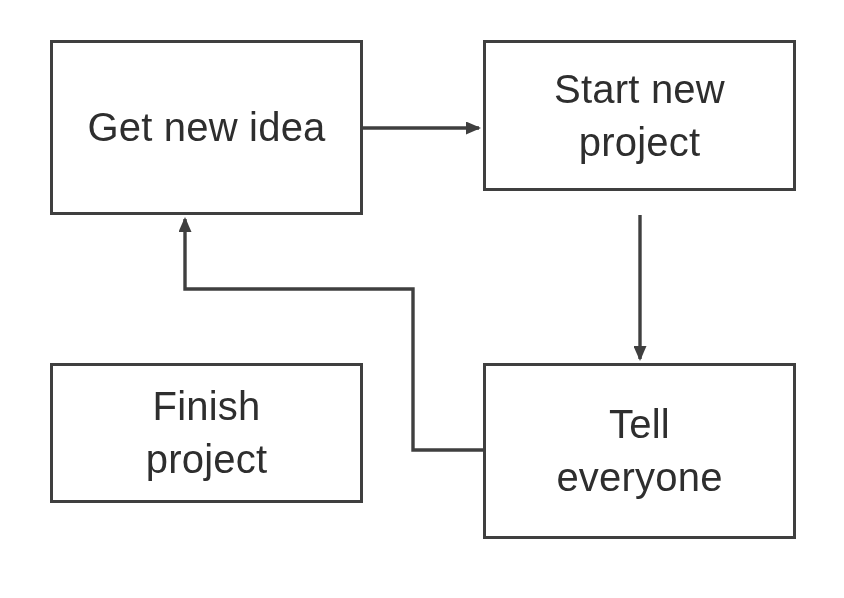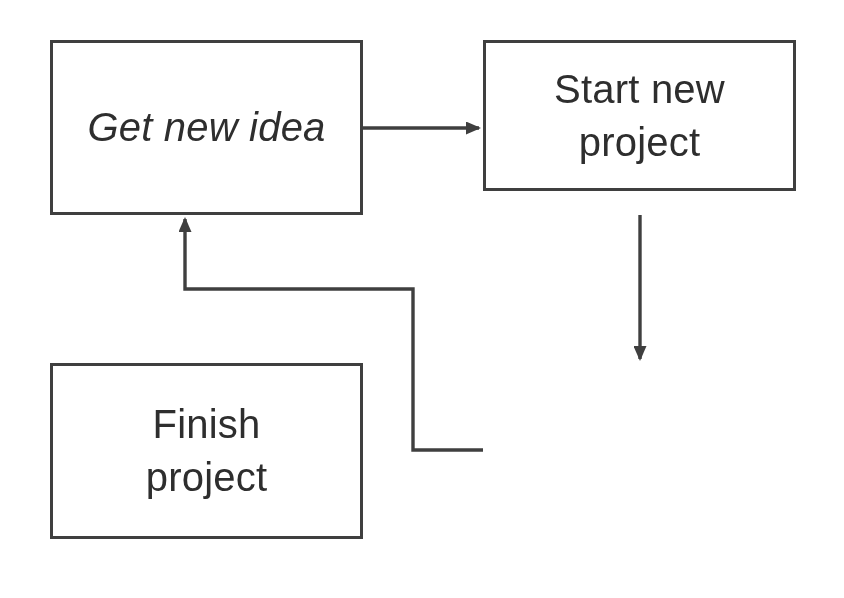--- a/index.html
+++ b/index.html
@@ -41,23 +41,23 @@
     background: var(--node-fill);
   }
   .node-label {
     font-size: 40px;
     line-height: 1.32;
     color: var(--text);
     text-align: center;
     white-space: pre-line;
     letter-spacing: 0.2px;
   }
-  .node-get-new-idea      { left: 50px;  top: 40px;  width: 313px; height: 175px; font-style: italic; }
+  .node-get-new-idea      { left: 50px;  top: 40px;  width: 313px; height: 175px; }
   .node-start-new-project { left: 483px; top: 40px;  width: 313px; height: 151px; }
-  .node-finish-project    { left: 50px;  top: 363px; width: 313px; height: 176px; }
+  .node-finish-project    { left: 50px;  top: 363px; width: 313px; height: 140px; }
   .node-tell-everyone     { left: 483px; top: 363px; width: 313px; height: 176px; }
 </style>
 </head>
 <body>
 
 <div class="canvas">
 
   <svg class="connectors" viewBox="0 0 844 598" xmlns="http://www.w3.org/2000/svg">
     <defs>
       <marker id="arrowhead" markerUnits="userSpaceOnUse" markerWidth="15" markerHeight="13" refX="13" refY="6.5" orient="auto">
@@ -79,14 +79,18 @@
   <div class="node node-start-new-project">
     <span class="node-label">Start new
 project</span>
   </div>
 
   <div class="node node-finish-project">
     <span class="node-label">Finish
 project</span>
   </div>
 
+  <div class="node node-tell-everyone">
+    <span class="node-label">Tell
+everyone</span>
+  </div>
 
 </div>
 
 </body></html>

